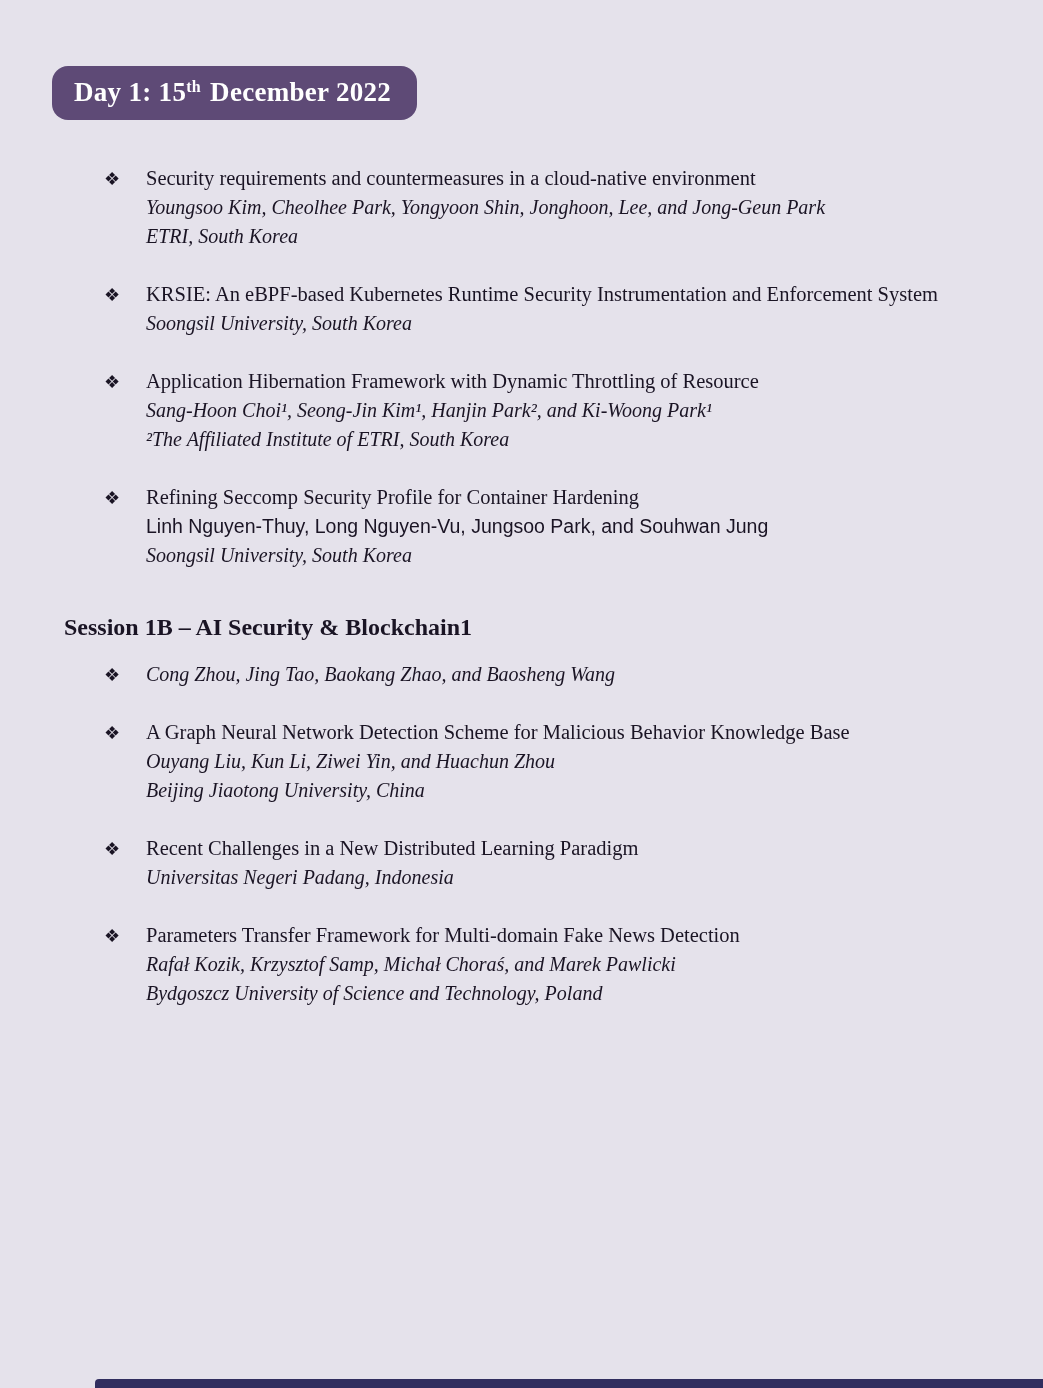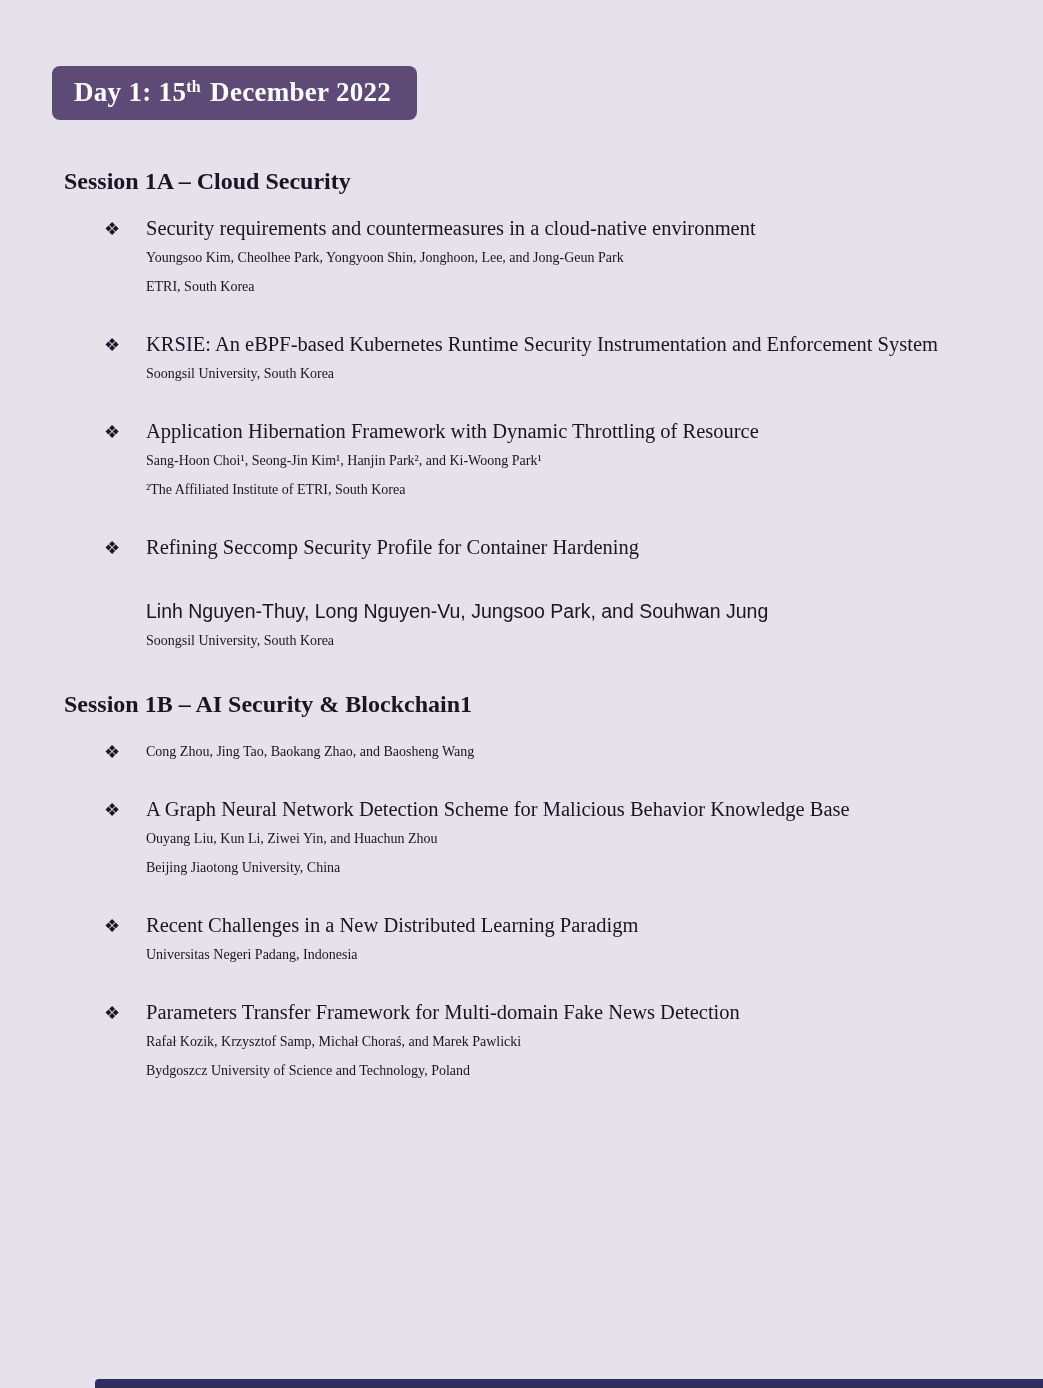--- a/index.html
+++ b/index.html
@@ -19,29 +19,29 @@
   }
   .day-badge {
     display: inline-block;
     margin: 66px 0 0 52px;
     background: var(--badge-bg);
     color: var(--badge-fg);
     font-weight: bold;
     font-size: 27px;
     line-height: 1.2;
     padding: 10px 26px 12px 22px;
-    border-radius: 8px;
+    border-radius: 16px;
     letter-spacing: 0.3px;
   }
   .day-badge sup {
     font-size: 16px;
     vertical-align: 9px;
     margin-right: 2px;
   }
-  .session { margin-top: 32px; }
+  .session { margin-top: 40px; }
   .sessions > .session:first-child { margin-top: 44px; }
   .session-title {
     margin-left: 64px;
     font-size: 24px;
     font-weight: bold;
     line-height: 34px;
     color: var(--ink);
   }
   .papers { margin: 16px 0 0 104px; }
   .paper {
@@ -55,49 +55,48 @@
     font-size: 18px;
     line-height: 29px;
     color: var(--ink);
   }
   .paper-title {
     font-weight: normal;
     font-size: 20.5px;
     line-height: 29px;
   }
   .authors, .affil {
-    font-size: 14px;
+    font-style: italic;
+    font-size: 20px;
     line-height: 29px;
   }
   .authors.sans {
     font-style: normal;
     font-family: "Liberation Sans", "DejaVu Sans", sans-serif;
     font-size: 19.5px;
-    margin-top: 35px;
   }
   .bottom-strip {
     position: absolute;
     left: 95px; right: 0; bottom: 0;
     height: 9px;
     background: var(--strip);
     border-top-left-radius: 4px;
   }
 </style>
 </head>
 <body>
 
 
 
 <div class="day-badge">
   <span>Day 1: 15</span><sup>th</sup><span> December 2022</span>
 </div>
 
 <div class="sessions">
   <section class="session">
-    <h2 class="session-title">Session 1A – Cloud Security</h2>
     <div class="papers">
   <div class="paper">
     <span class="bullet">❖</span>
     <div class="paper-body">
       <div class="paper-title">Security requirements and countermeasures in a cloud-native environment</div>
       <div class="authors">Youngsoo Kim, Cheolhee Park, Yongyoon Shin, Jonghoon, Lee, and Jong-Geun Park</div>
       <div class="affils">
               <div class="affil">ETRI, South Korea</div>
             </div>
     </div>

